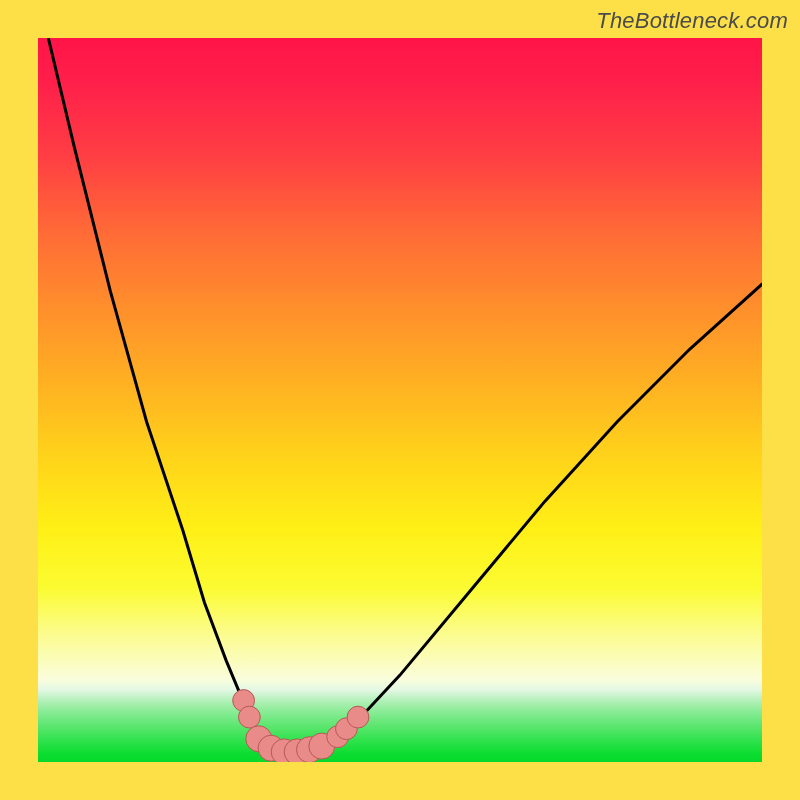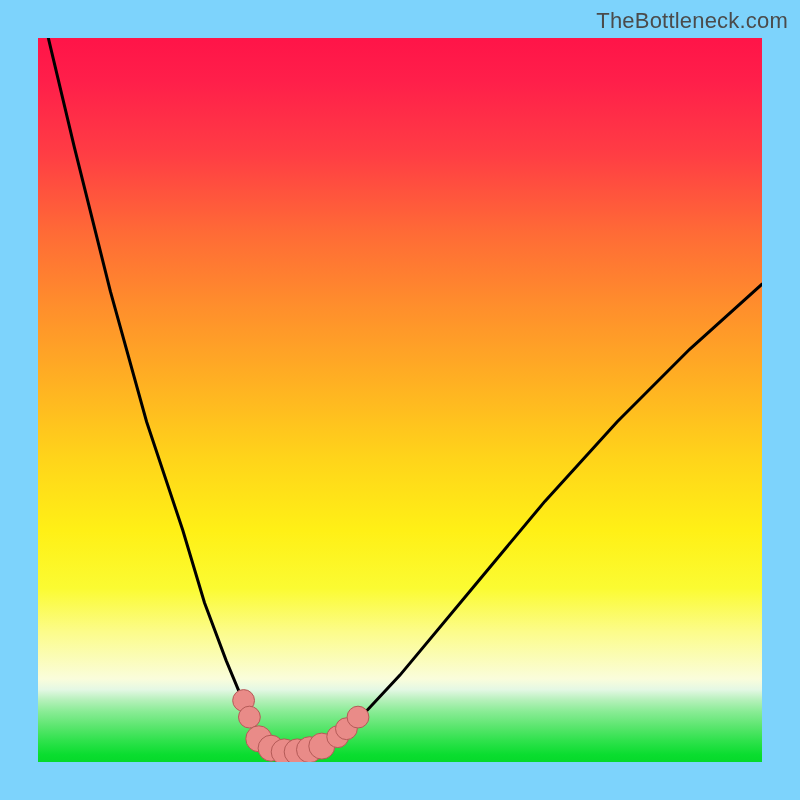--- a/index.html
+++ b/index.html
@@ -10,21 +10,22 @@
     overflow: hidden;
     background: #000;
     font-family: Arial, Helvetica, sans-serif;
   }
   .frame {
     position: absolute;
     top: 0;
     left: 0;
     width: 800px;
     height: 800px;
-    background: #7dd3fc;
+    background: #fde047;
+    font-style: italic;
   }
   .plot-area {
     position: absolute;
     top: 38px;
     left: 38px;
     width: 724px;
     height: 724px;
     overflow: hidden;
   }
   .gradient {

